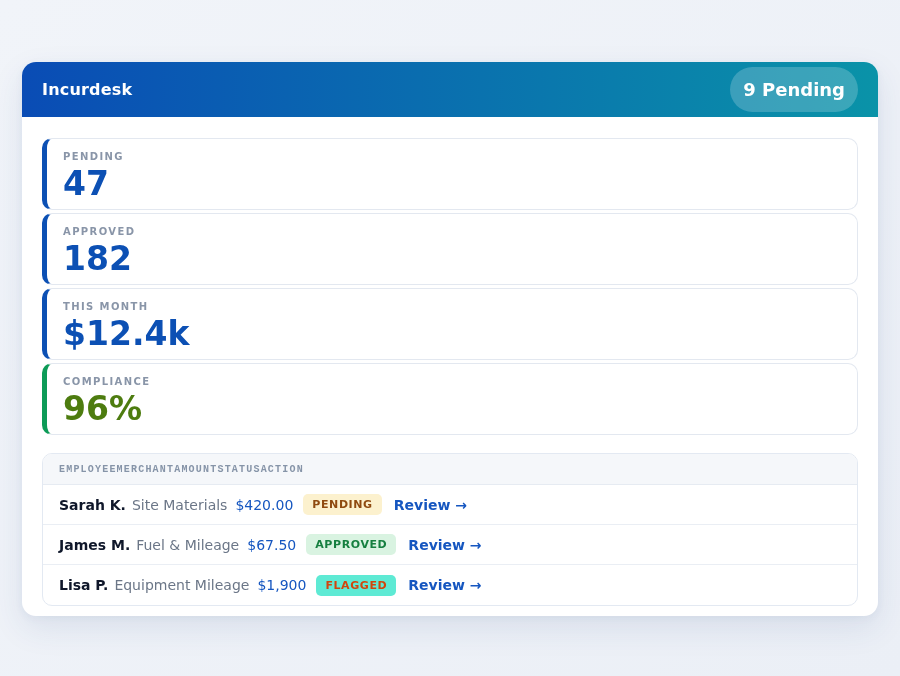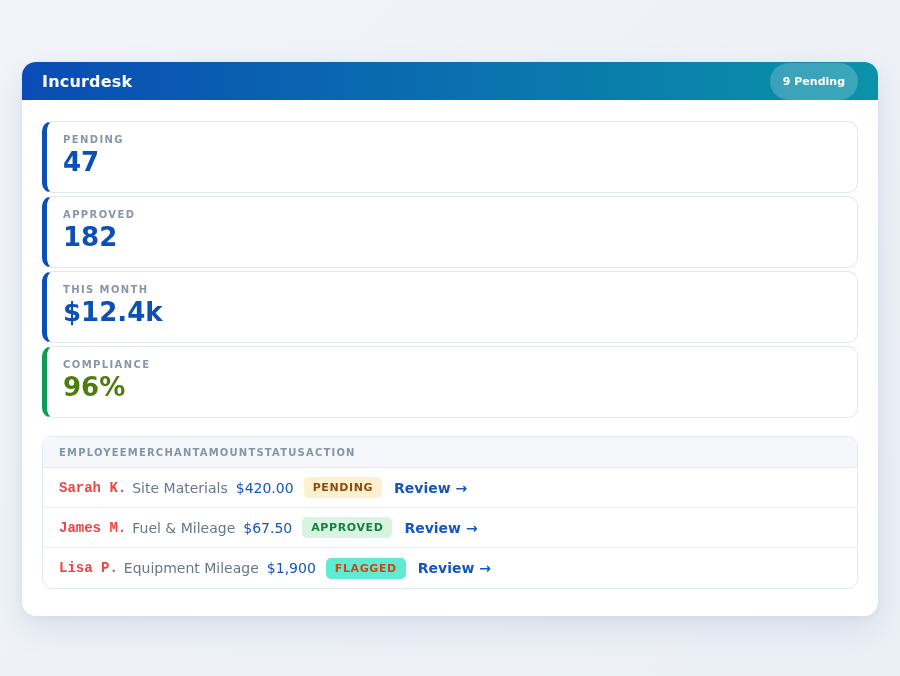--- a/index.html
+++ b/index.html
@@ -10,39 +10,39 @@
   }
   .app-card {
     position: absolute;
     left: 22px; top: 62px;
     width: 856px; height: 554px;
     background: #ffffff;
     border-radius: 14px;
     box-shadow: 0 12px 32px rgba(40, 70, 130, 0.10), 0 2px 8px rgba(40, 70, 130, 0.05);
   }
   .app-header {
-    height: 38px;
+    height: 55px;
     background: linear-gradient(90deg, #0a4cb5 0%, #0a93a8 100%);
     border-radius: 14px 14px 0 0;
     display: flex;
     align-items: center;
     justify-content: space-between;
     padding: 0 20px;
     gap: 44px;
   }
   .app-title {
     color: #ffffff;
     font-size: 16px;
     font-weight: bold;
     letter-spacing: 0.2px;
   }
   .header-badge {
     background: rgba(255, 255, 255, 0.20);
     color: #ffffff;
-    font-size: 11px;
+    font-size: 18px;
     font-weight: bold;
     padding: 12px 13px;
     border-radius: 999px;
   }
   .stats {
     padding: 21px 20px 0 20px;
   }
   .stat-card {
     border: 1px solid #e3e8f0;
     border-left: 5px solid #0c50b4;
@@ -55,21 +55,21 @@
   .stat-card.green { border-left-color: #0d9b57; }
   .stat-label {
     font-size: 10px;
     font-weight: bold;
     letter-spacing: 1.4px;
     color: #8995a8;
     text-transform: uppercase;
     margin-bottom: 3px;
   }
   .stat-value {
-    font-size: 26px;
+    font-size: 33px;
     font-weight: bold;
     color: #0c50b4;
     line-height: 1.15;
   }
   .stat-card.green .stat-value { color: #4d7c0f; }
   .expense-table {
     margin: 18px 20px 0 20px;
     border: 1px solid #e3e9f2;
     border-radius: 10px;
     overflow: hidden;
@@ -77,33 +77,34 @@
   .table-header {
     background: #f5f7fa;
     padding: 10px 16px 9px 16px;
     border-bottom: 1px solid #e6ebf2;
     font-size: 10px;
     font-weight: bold;
     letter-spacing: 1.2px;
     color: #8694a8;
     text-transform: uppercase;
     white-space: nowrap;
+    font-family: Liberation Mono, monospace;
   }
   .table-row {
     display: flex;
     align-items: center;
     gap: 6px;
     padding: 0 16px;
     height: 40px;
     border-bottom: 1px solid #eaeef4;
     font-size: 14px;
     white-space: nowrap;
   }
   .table-row:last-child { border-bottom: none; }
-  .cell-employee { font-weight: bold; color: #ef4444; font-family: Liberation Mono, monospace; }
+  .cell-employee { font-weight: bold; color: #0f172a; }
   .cell-merchant { color: #6b7687; }
   .cell-amount { font-weight: normal; color: #1556c0; margin-left: 2px; }
   .status-badge {
     font-size: 11px;
     font-weight: bold;
     letter-spacing: 0.6px;
     padding: 4px 9px;
     border-radius: 5px;
     margin-left: 4px;
   }

